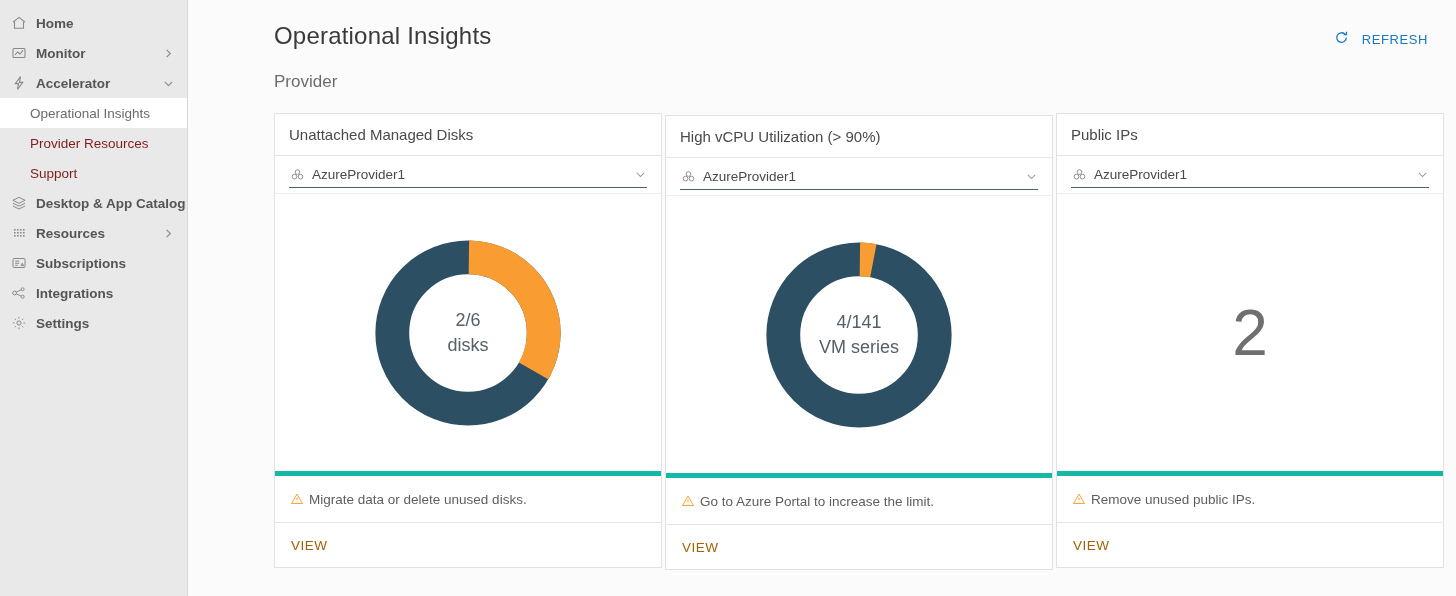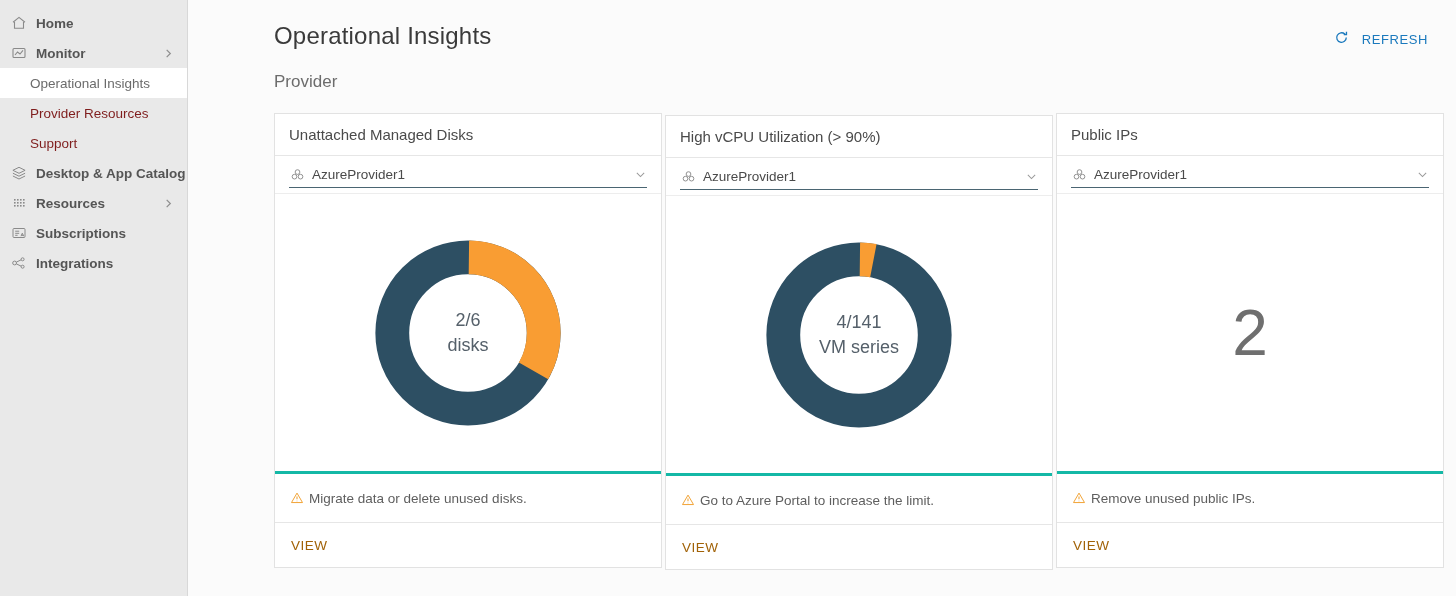--- a/index.html
+++ b/index.html
@@ -179,21 +179,21 @@
     color: #6f6f6f;
     font-weight: normal;
     line-height: 1;
   }
 
   .card-note {
     height: 51px;
     display: flex;
     align-items: center;
     padding: 16px 14px;
-    border-top: 3px solid #14b8a6;
+    border-top: 5px solid #14b8a6;
     font-size: 13.5px;
     color: #5e5e5e;
     gap: 5px;
   }
   .card-note .warn-icon {
     flex: 0 0 15px;
     width: 15px; height: 15px;
     display: flex; align-items: center; justify-content: center;
     color: #f0a030;
   }
@@ -238,20 +238,33 @@
         </svg>
       </span>
       <span class="nv-label">Monitor</span>
       <span class="nv-chev">
         <svg width="11" height="11" viewBox="0 0 12 12" fill="none" stroke="currentColor" stroke-width="1.3">
             <path d="M4 2l4 4-4 4"></path>
           </svg>
       </span>
     </div>
 
+    <div class="nav-item top">
+      <span class="nv-icon">
+        <svg width="16" height="16" viewBox="0 0 16 16" fill="none" stroke="currentColor" stroke-width="1.1">
+          <path d="M9.5 1.6 4.3 8.6h3.2l-1 5.8 5.2-7H8.5z"></path>
+        </svg>
+      </span>
+      <span class="nv-label">Accelerator</span>
+      <span class="nv-chev">
+        <svg width="11" height="11" viewBox="0 0 12 12" fill="none" stroke="currentColor" stroke-width="1.3">
+            <path d="M2 4.3l4 4 4-4"></path>
+          </svg>
+      </span>
+    </div>
 
     <div class="nav-sub active">
       <span>Operational Insights</span>
     </div>
     <div class="nav-sub">
       <span>Provider Resources</span>
     </div>
     <div class="nav-sub">
       <span>Support</span>
     </div>
@@ -313,20 +326,30 @@
           <circle cx="3.6" cy="8" r="1.9"></circle>
             <circle cx="11.6" cy="4.3" r="1.5"></circle>
             <circle cx="11.6" cy="11.7" r="1.5"></circle>
           <path d="M5.4 7.1 10.2 4.8M5.4 8.9l4.8 2.3"></path>
         </svg>
       </span>
       <span class="nv-label">Integrations</span>
       <span class="nv-chev"></span>
     </div>
 
+    <div class="nav-item top">
+      <span class="nv-icon">
+        <svg width="16" height="16" viewBox="0 0 16 16" fill="none" stroke="currentColor" stroke-width="1">
+          <circle cx="8" cy="8" r="2.1"></circle>
+          <path d="M8 1.9v1.6M8 12.5v1.6M1.9 8h1.6M12.5 8h1.6M3.7 3.7l1.2 1.2M11.1 11.1l1.2 1.2M12.3 3.7l-1.2 1.2M4.9 11.1l-1.2 1.2"></path>
+        </svg>
+      </span>
+      <span class="nv-label">Settings</span>
+      <span class="nv-chev"></span>
+    </div>
   </nav>
 
   <section class="main">
 
     <div class="main-head">
       <h1 class="page-title">Operational Insights</h1>
       <button class="refresh-btn">
         <span>
           <svg width="15" height="15" viewBox="0 0 16 16" fill="none" stroke="currentColor" stroke-width="1.4">
             <path d="M13.1 8a5.1 5.1 0 1 1-1.6-3.7"></path>

